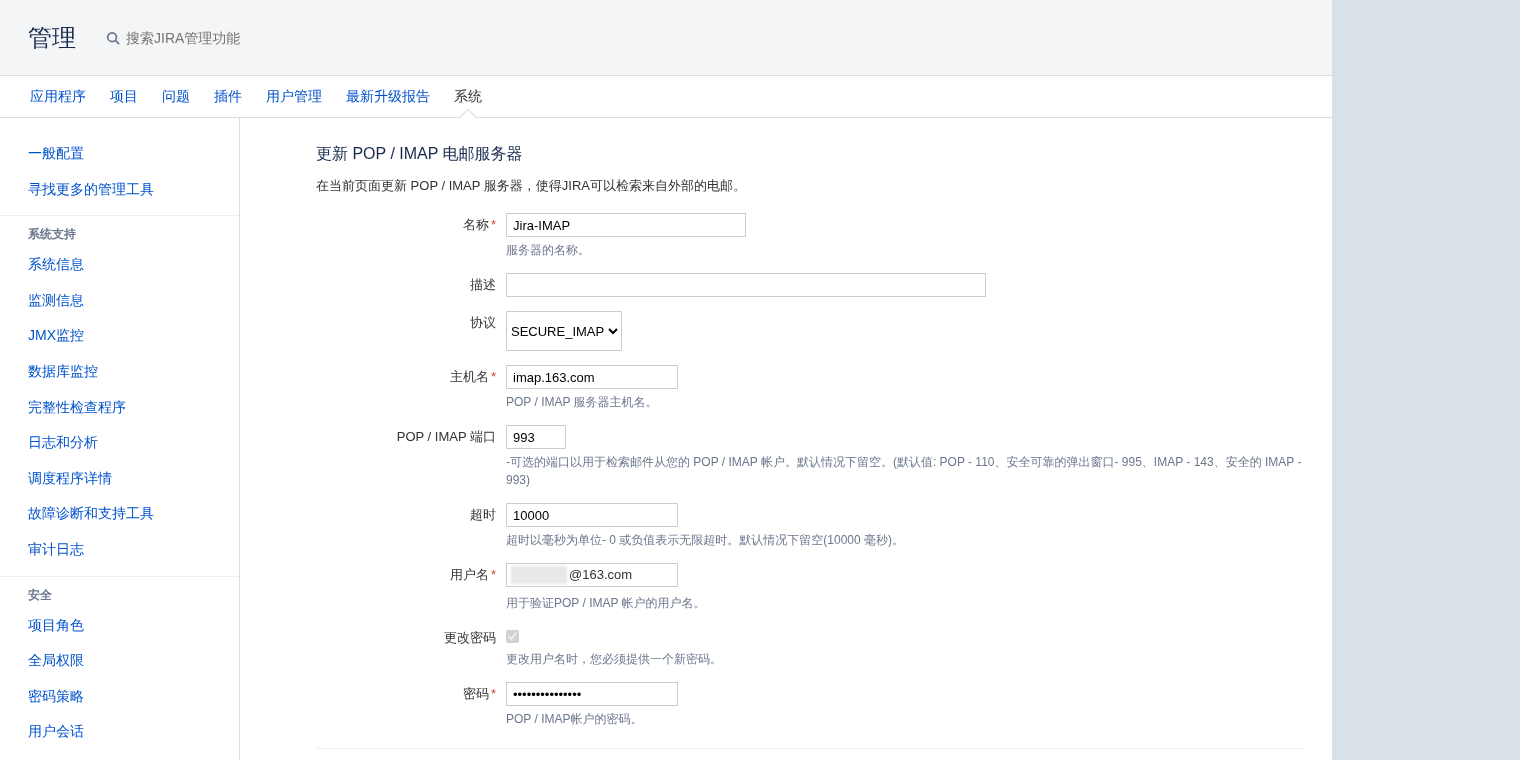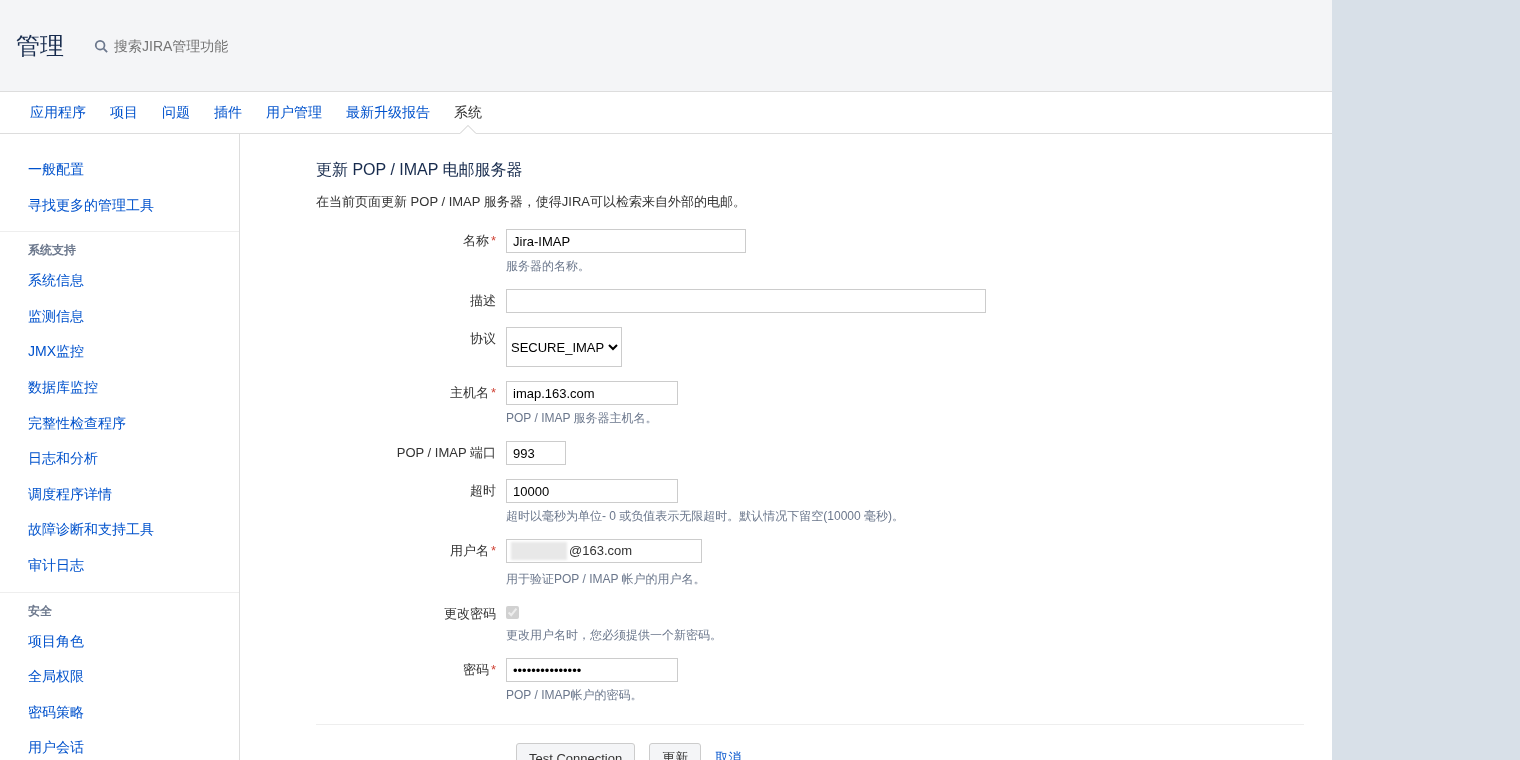--- a/index.html
+++ b/index.html
@@ -11,26 +11,26 @@
   }
   .app-wrapper {
     background: #fff;
     width: 1332px;
     height: 760px;
     position: relative;
     overflow: hidden;
   }
   
   .admin-header {
-    height: 92px;
+    height: 76px;
     background: #f4f5f7;
     border-bottom: 1px solid #ddd;
     display: flex;
     align-items: center;
-    padding-left: 16px;
+    padding-left: 28px;
   }
   .admin-header h1 {
     font-size: 24px;
     font-weight: 500;
     color: #172b4d;
     margin-right: 30px;
   }
   .search-box {
     display: flex;
     align-items: center;
@@ -158,21 +158,21 @@
   .helper {
     color: #6b778c;
     font-size: 12px;
     margin-top: 4px;
     line-height: 1.5;
   }
   .form-field input[disabled] { background: #f4f5f7; color: #888; }
   .form-field input[type=checkbox] { margin-top: 4px; }
   .username-redact {
     display: inline-block;
-    width: 196px;
+    width: 172px;
     height: 24px;
     border: 1px solid #ccc;
     position: relative;
     background:#fff;
   }
   .username-redact .blur {
     position: absolute;
     left: 4px; top: 2px; bottom: 2px; width: 56px;
     background: #e8e8e8;
     filter: blur(1px);
@@ -294,20 +294,21 @@
         <div class="form-field">
           <input type="text" class="w170" value="imap.163.com" style="">
           <div class="helper">POP / IMAP 服务器主机名。</div>
         </div>
       </div>
 
       <div class="form-row">
         <div class="form-label">POP / IMAP 端口</div>
         <div class="form-field">
           <input type="text" class="w60" value="993" style="">
+          <div class="helper">-可选的端口以用于检索邮件从您的 POP / IMAP 帐户。默认情况下留空。(默认值: POP - 110、安全可靠的弹出窗口- 995、IMAP - 143、安全的 IMAP - 993)</div>
         </div>
       </div>
 
       <div class="form-row">
         <div class="form-label">超时</div>
         <div class="form-field">
           <input type="text" class="w170" value="10000" style="">
           <div class="helper">超时以毫秒为单位- 0 或负值表示无限超时。默认情况下留空(10000 毫秒)。</div>
         </div>
       </div>

